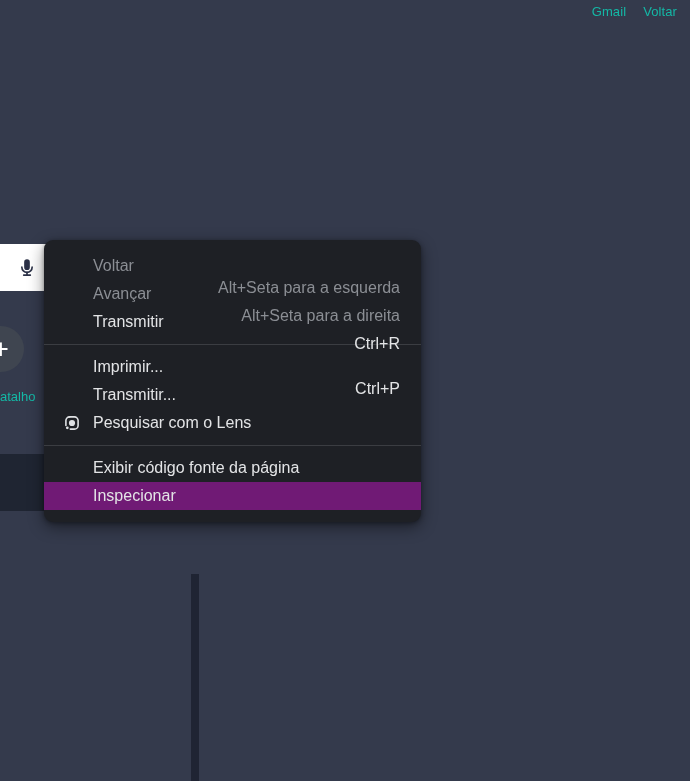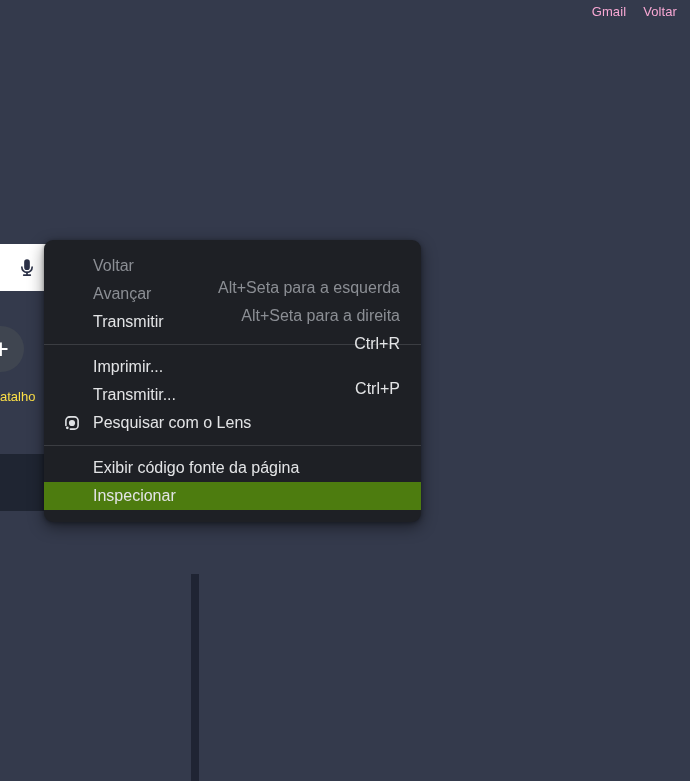--- a/index.html
+++ b/index.html
@@ -13,21 +13,21 @@
 
   
   .header-links {
     position: absolute;
     top: 4px;
     right: 13px;
     display: flex;
     gap: 17px;
     font-size: 13px;
     font-weight: 500;
-    color: #f9a8d4;
+    color: #14b8a6;
     letter-spacing: 0.1px;
   }
   .header-links a { cursor: pointer; }
 
   
   .searchbar-fragment {
     position: absolute;
     left: 0;
     top: 244px;
     width: 46px;
@@ -53,21 +53,21 @@
     color: #ffffff;
     font-size: 27px;
     font-weight: 300;
     line-height: 1;
   }
   .shortcut-label {
     position: absolute;
     left: 0;
     top: 389px;
     font-size: 13px;
-    color: #fde047;
+    color: #14b8a6;
   }
 
   
   .dark-band {
     position: absolute;
     left: 0;
     top: 454px;
     width: 44px;
     height: 57px;
     background: #1f2532;
@@ -99,21 +99,21 @@
     display: flex;
     align-items: center;
     padding: 0 21px 0 49px;
     font-size: 16px;
     color: #e3e4e6;
     cursor: default;
   }
   .menu-row .label { flex: 1 1 auto; white-space: nowrap; }
   .menu-row .shortcut { flex: 0 0 auto; white-space: nowrap; text-align: right; margin-top: 43px; }
   .menu-row.disabled { color: #8b8e94; }
-  .menu-row.hovered { background: #4d7c0f; }
+  .menu-row.hovered { background: #701a75; }
   .menu-icon {
     position: absolute;
     left: 20px;
     top: 6px;
     width: 16px;
     height: 16px;
   }
   .menu-sep {
     height: 1px;
     background: #3b3d42;

